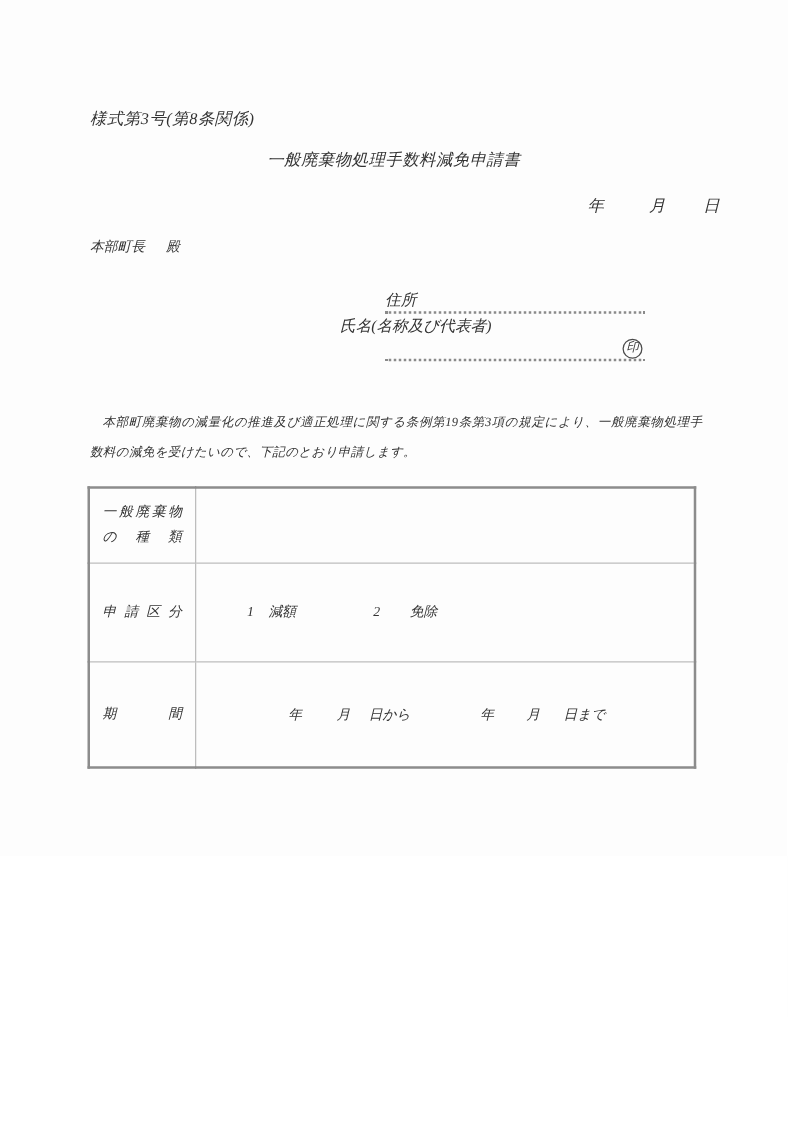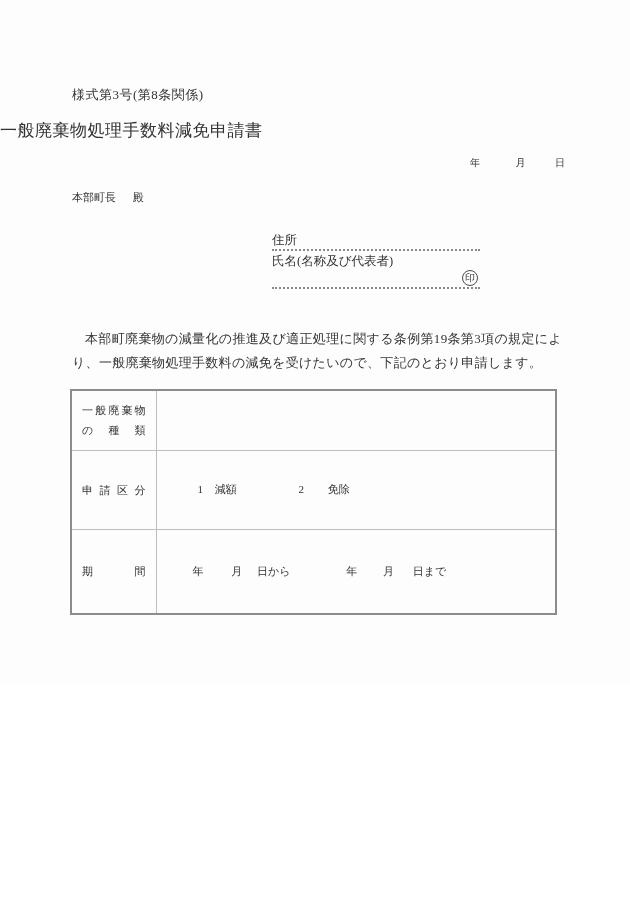--- a/index.html
+++ b/index.html
@@ -7,38 +7,40 @@
   body {
     font-family: "Liberation Serif", "DejaVu Serif", serif;
     color: #333333;
   }
   .page {
     position: relative;
     width: 630px;
     height: 685px;
     background: #fdfdfd;
     overflow: hidden;
+    font-style: italic;
   }
   .form-number {
     position: absolute;
     left: 72px; top: 86px;
     font-size: 13px;
     letter-spacing: 0.5px;
   }
   .doc-title {
     position: absolute;
     left: 0; top: 119px;
     width: 630px;
-    font-size: 17px;
+    text-align: center;
+    font-size: 13px;
     letter-spacing: 0.5px;
   }
   .date-line {
     position: absolute;
     left: 470px; top: 156px;
-    font-size: 10px;
+    font-size: 13px;
     white-space: nowrap;
   }
   .date-line .d-month { margin-left: 33px; }
   .date-line .d-day { margin-left: 27px; }
   .addressee {
     position: absolute;
     left: 72px; top: 190px;
     font-size: 11px;
   }
   .addressee .honorific { margin-left: 14px; }
@@ -49,21 +51,21 @@
     width: 288px;
     font-size: 12.5px;
     display: flex;
   }
   .applicant-label { width: 80px; flex: 0 0 80px; padding-top: 1px; }
   .applicant-fields { flex: 1; }
   .field-line {
     position: relative;
     width: 208px;
   }
-  .field-underlined { border-bottom: 2px dotted #8a8a8a; }
+  .field-underlined { border-bottom: 2px dotted #8a8a8a; margin-left: 36px; }
   .line-address { height: 19px; }
   .line-name { height: 21px; padding-top: 2px; }
   .line-seal { height: 17px; text-align: right; }
   .line-phone { height: 21px; padding-top: 3px; }
   .seal-circle {
     display: inline-block;
     width: 16px; height: 16px;
     border: 1.2px solid #4a4a4a;
     border-radius: 50%;
     font-size: 10px;
@@ -73,21 +75,21 @@
     background: #fdfdfd;
     position: relative;
     top: -2px;
     margin-right: 2px;
   }
 
   .body-paragraph {
     position: absolute;
     left: 72px; top: 327px;
     width: 490px;
-    font-size: 13px;
+    font-size: 10px;
     line-height: 24px;
     text-indent: 1em;
     text-align: justify;
     letter-spacing: 0.3px;
   }
 
   table.app-table {
     position: absolute;
     left: 70px; top: 389px;
     width: 487px;
@@ -114,21 +116,21 @@
   tr.row-waste  td { height: 60px; }
   tr.row-cat    td { height: 79px; }
   tr.row-period td { height: 85px; }
   tr.row-reason td { height: 132px; }
 
   td.cat-cell { padding-left: 41px; }
   .cat-opt1-label { margin-left: 9px; }
   .cat-opt2-num   { margin-left: 59px; }
   .cat-opt2-label { margin-left: 21px; }
 
-  td.period-cell { padding-left: 36px; white-space: nowrap; }
+  td.period-cell { padding-left: 74px; white-space: nowrap; }
   .p-m1 { margin-left: 25px; }
   .p-d1 { margin-left: 12px; }
   .p-y2 { margin-left: 53px; }
   .p-m2 { margin-left: 23px; }
   .p-d2 { margin-left: 16px; }
 </style>
 </head>
 <body>
 
 <div class="page">

